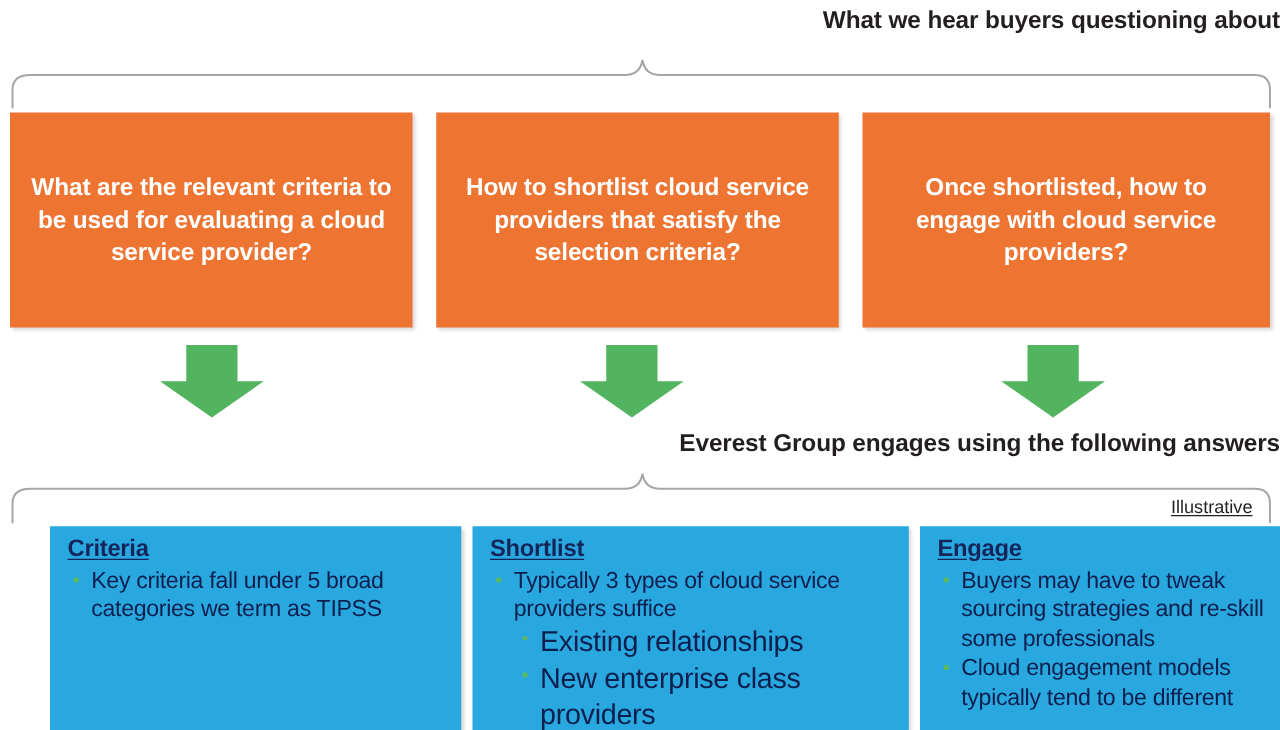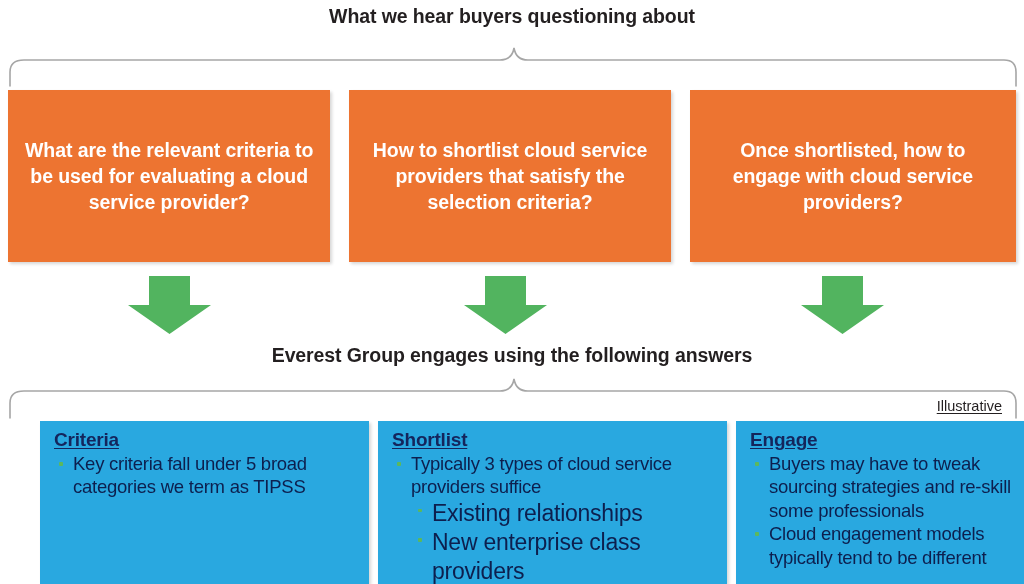--- a/index.html
+++ b/index.html
@@ -22,21 +22,21 @@
     inset: 0;
     width: 1024px;
     height: 584px;
   }
 
   
   .section-heading {
     position: absolute;
     left: 0;
     width: 1024px;
-    text-align: center;
+    text-align: right;
     font-size: 19.5px;
     font-weight: bold;
     letter-spacing: -0.1px;
     color: #231f20;
     white-space: nowrap;
   }
   #heading-top   { top: 5px; }
   #heading-mid   { top: 344px; }
 
   

